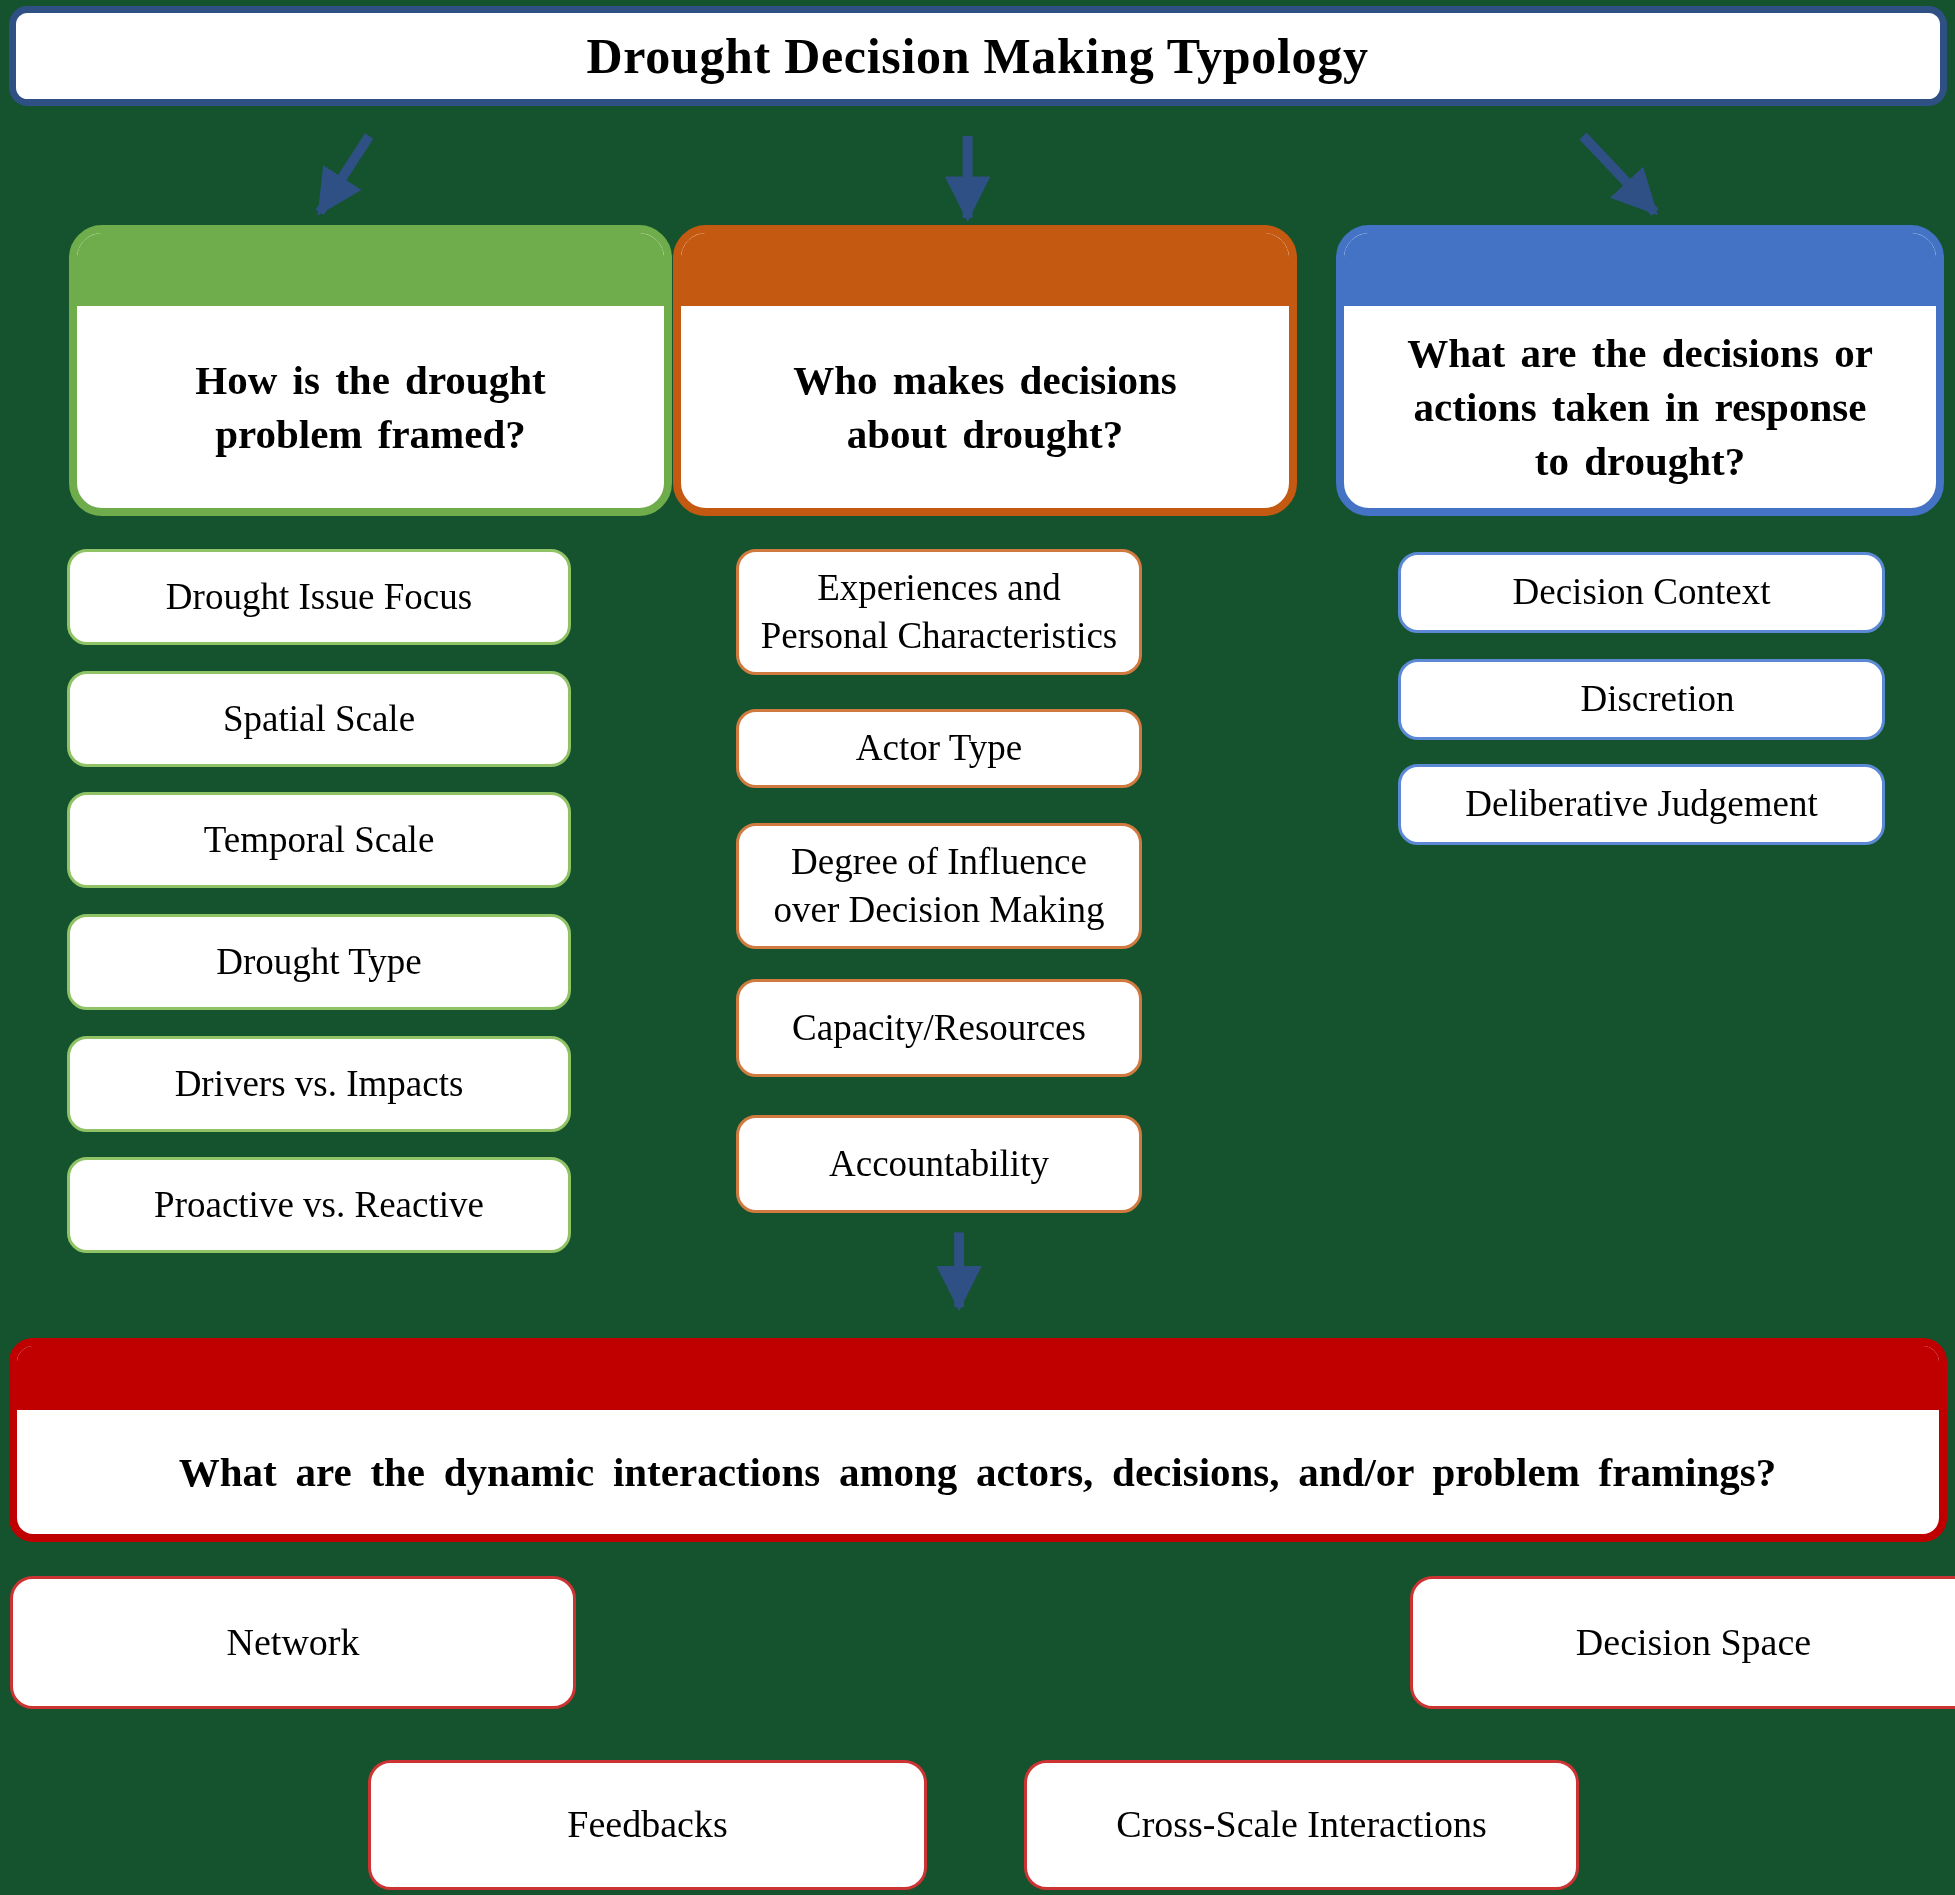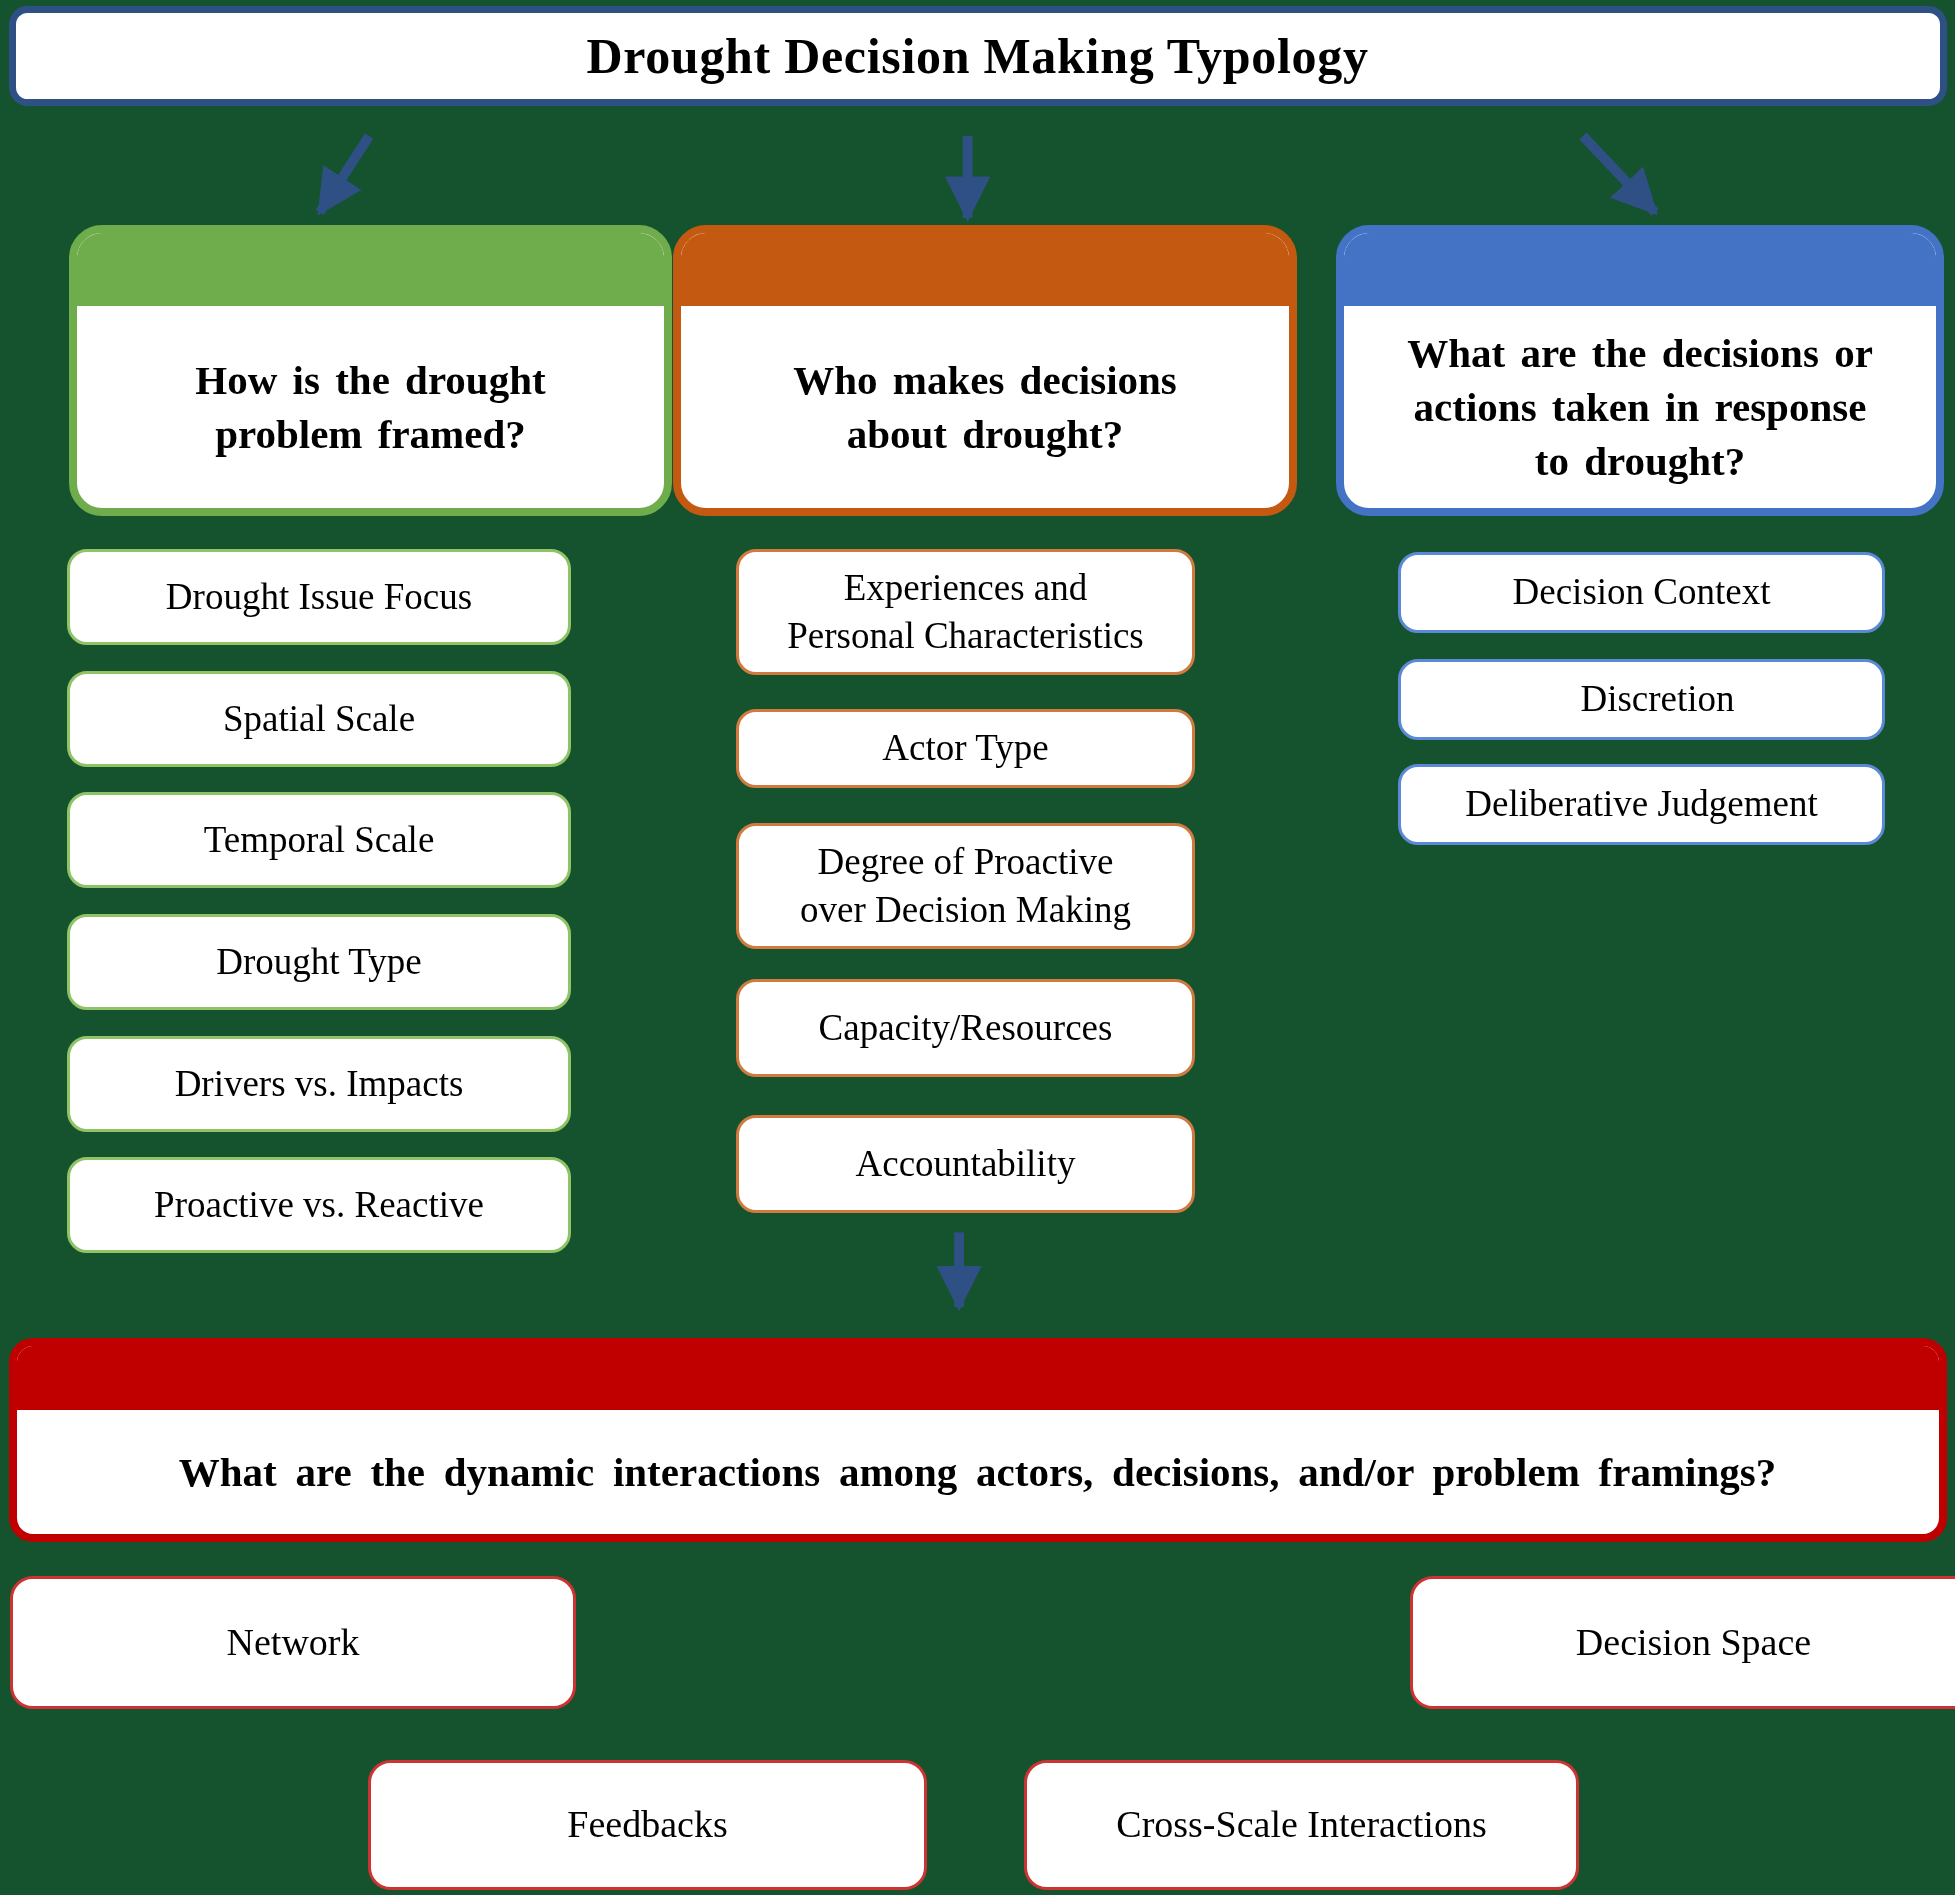--- a/index.html
+++ b/index.html
@@ -39,21 +39,21 @@
   .hcard.blue{left:1336px;width:608px;border:8.5px solid #4472C4;}
   .hcard.blue .band{background:#4472C4;}
   
   .item{
     position:absolute;box-sizing:border-box;background:#fff;
     border-radius:20px;display:flex;align-items:center;justify-content:center;
     text-align:center;font-size:37px;line-height:1.3;white-space:pre-line;
     padding:0 14px;
   }
   .item.g{border:3.5px solid #90C266;left:67px;width:504px;height:96px;}
-  .item.o{border:3.5px solid #D07A40;left:736px;width:459px;}
+  .item.o{border:3.5px solid #D07A40;left:736px;width:406px;}
   .item.b{border:3.5px solid #5C89D6;left:1398px;width:487px;height:81px;}
   .item.r{border:3.5px solid #CC3333;border-radius:22.6px;font-size:38px;}
   
   .redcard{
     position:absolute;left:8.5px;top:1338px;width:1938px;height:204px;
     box-sizing:border-box;border:8.5px solid #C00000;border-radius:24px;
     background:#fff;overflow:hidden;display:flex;flex-direction:column;
   }
   .redcard .band{height:64px;flex:0 0 auto;background:#C00000;}
   .redcard .q{
@@ -110,21 +110,21 @@
   <div class="item g" style="top:549px;">Drought Issue Focus</div>
   <div class="item g" style="top:671px;">Spatial Scale</div>
   <div class="item g" style="top:792px;">Temporal Scale</div>
   <div class="item g" style="top:914px;">Drought Type</div>
   <div class="item g" style="top:1036px;">Drivers vs. Impacts</div>
   <div class="item g" style="top:1157px;">Proactive vs. Reactive</div>
 
   <div class="item o" style="top:549px;height:126px;">Experiences and
 Personal Characteristics</div>
   <div class="item o" style="top:709px;height:79px;">Actor Type</div>
-  <div class="item o" style="top:823px;height:126px;">Degree of Proactive
+  <div class="item o" style="top:823px;height:126px;">Degree of Influence
 over Decision Making</div>
   <div class="item o" style="top:979px;height:98px;">Capacity/Resources</div>
   <div class="item o" style="top:1115px;height:98px;">Accountability</div>
 
   <div class="item b" style="top:552px;">Decision Context</div>
   <div class="item b" style="top:659px;padding-left:46px;">Discretion</div>
   <div class="item b" style="top:764px;">Deliberative Judgement</div>
 
   <div class="redcard">
     <div class="band"></div>

